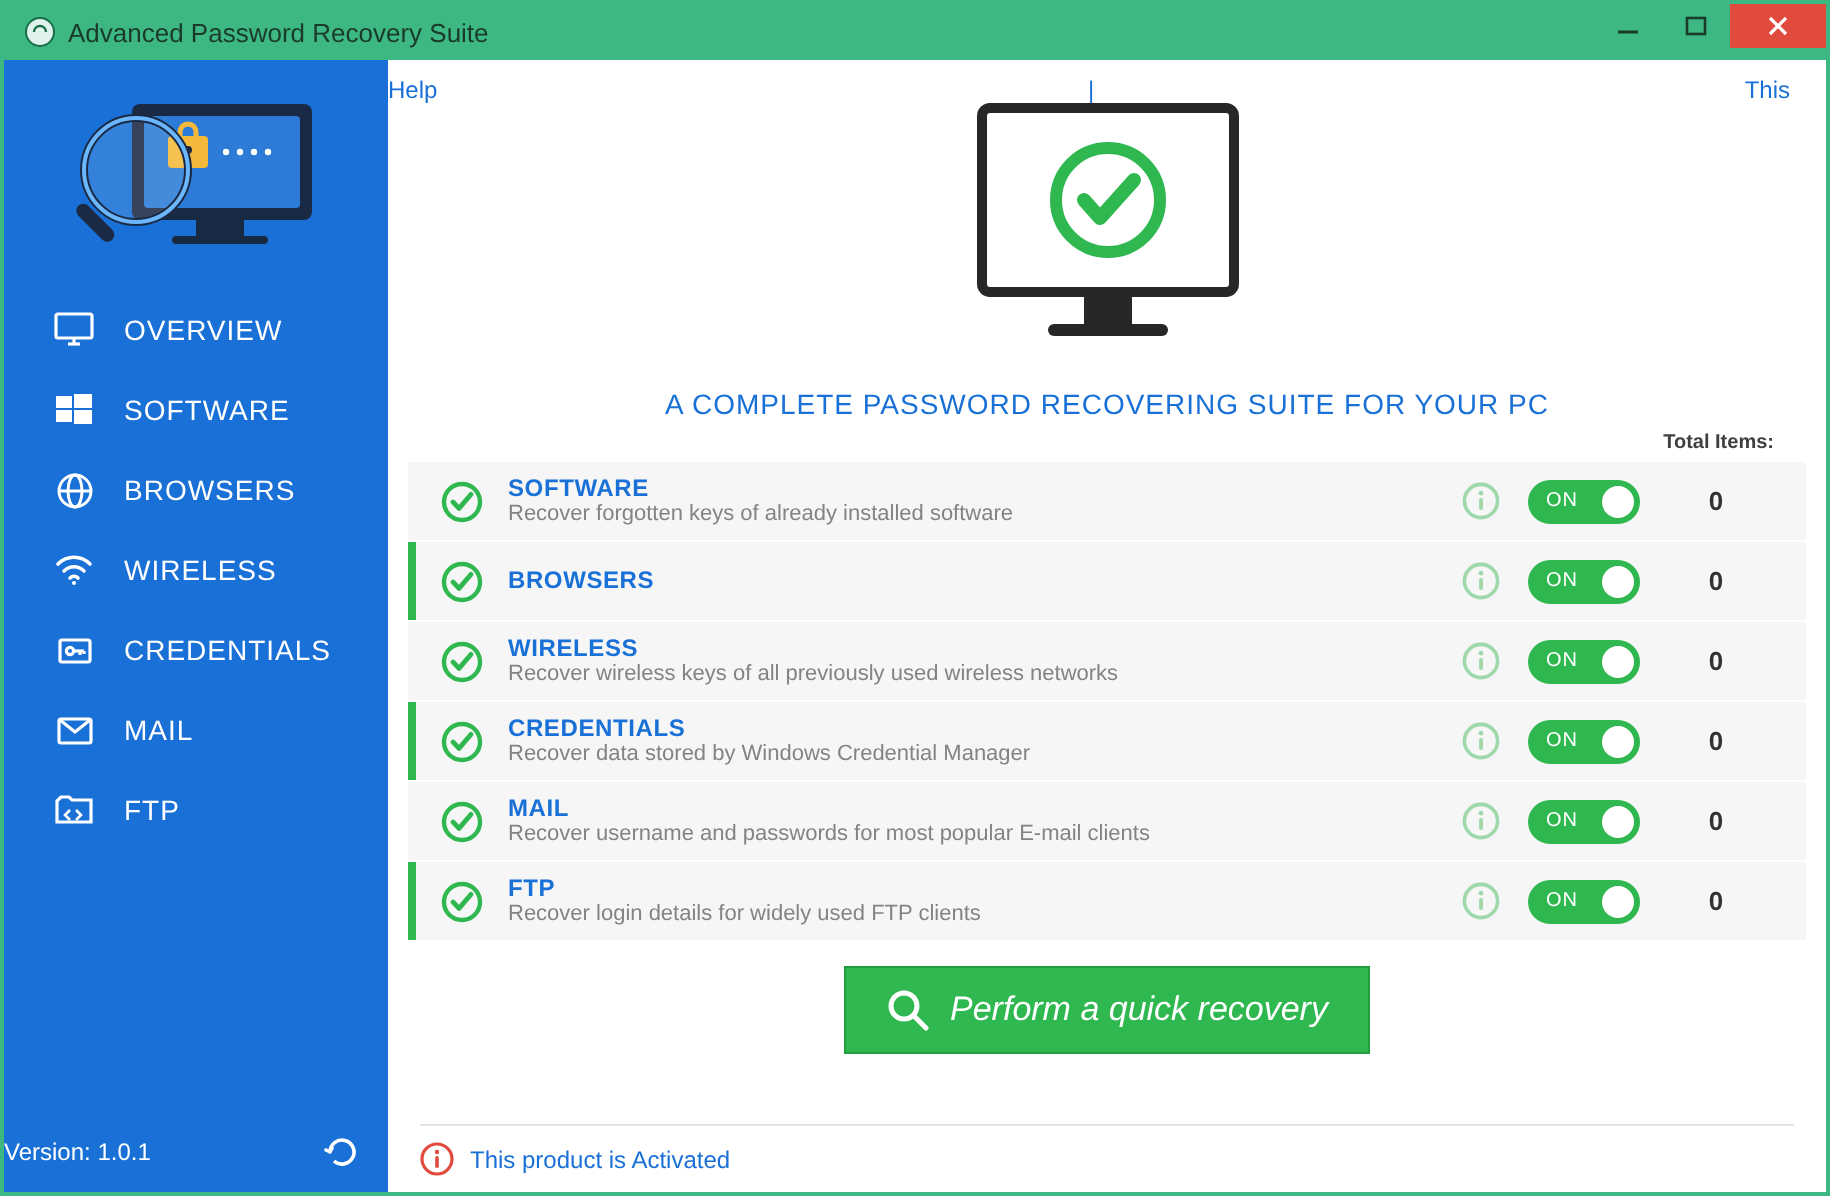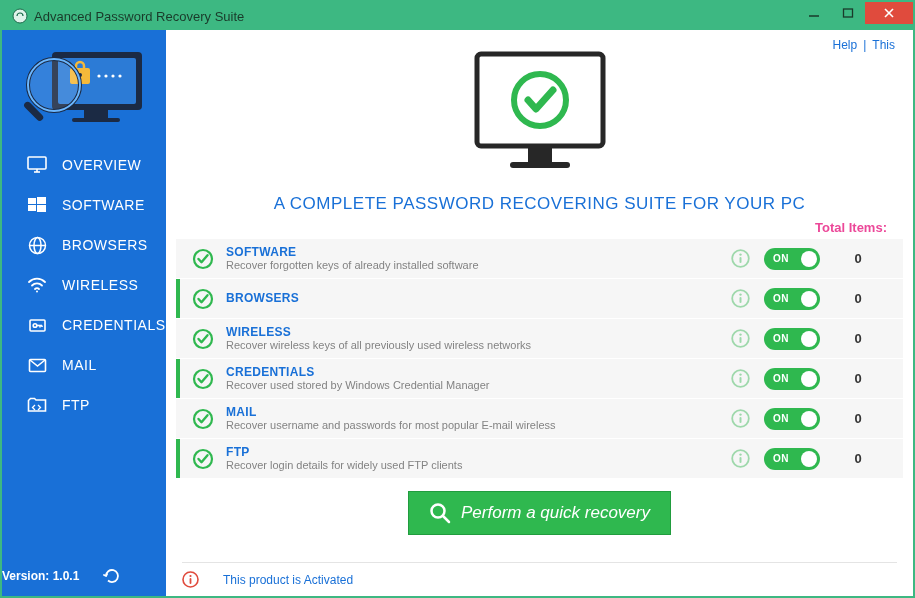--- a/index.html
+++ b/index.html
@@ -10,60 +10,60 @@
 .titlebar { height: 28px; background: #3db882; display: flex; align-items: center; position: relative; }
 .titlebar .icon-spot { width: 28px; height: 28px; display: flex; align-items: center; justify-content: center; margin-left: 4px; }
 .titlebar .title { flex: 1; text-align: left; color: #1a3a2a; font-size: 13px; }
 .win-controls { display: flex; height: 100%; }
 .win-btn { width: 34px; height: 22px; display: flex; align-items: center; justify-content: center; margin-top: 0; }
 .win-btn svg { pointer-events: none; }
 .win-close { width: 48px; background: #e04b3d; }
 
 .body { flex: 1; display: flex; }
 
-.sidebar { width: 164px; background: #1970d7; color: #fff; display: flex; flex-direction: column; position: relative; }
+.sidebar { width: 192px; background: #1970d7; color: #fff; display: flex; flex-direction: column; position: relative; }
 .logo-area { height: 115px; display: flex; align-items: center; justify-content: center; }
 .nav { list-style: none; }
 .nav li { display: flex; align-items: center; height: 40px; padding-left: 24px; font-size: 14px; letter-spacing: 0.5px; position: relative; cursor: pointer; }
 .nav li .nav-icon { width: 22px; height: 22px; margin-right: 14px; display: flex; align-items: center; justify-content: center; }
 .nav li.active { background: #1970d7; }
 .nav li.active::after { content: ""; position: absolute; right: -12px; top: 50%; transform: translateY(-50%); width: 0; height: 0; border-top: 12px solid transparent; border-bottom: 12px solid transparent; border-right: 12px solid #fff; }
-.sidebar-footer { margin-top: auto; height: 40px; display: flex; align-items: center; justify-content: flex-start; padding-right: 14px; font-size: 12px; gap: 24px; font-weight: bold; }
+.sidebar-footer { margin-top: auto; height: 40px; display: flex; align-items: center; justify-content: space-between; padding-right: 14px; font-size: 12px; gap: 24px; }
 
 .main { flex: 1; background: #fff; display: flex; flex-direction: column; position: relative; }
-.main-top { display: flex; justify-content: flex-end; padding: 8px 18px 0 0; gap: 6px; align-items: center; }
+.main-top { display: flex; justify-content: space-between; padding: 8px 18px 0 0; gap: 6px; align-items: center; }
 .main-top a { color: #1970d7; font-size: 12px; text-decoration: none; cursor: pointer; }
 .main-top .sep { color: #1970d7; font-size: 12px; }
 
 .monitor-wrap { display: flex; flex-direction: column; align-items: center; margin-top: -6px; }
-.tagline { color: #1970d7; font-size: 17px; letter-spacing: 0.5px; margin-top: 8px; text-align: center; }
+.tagline { color: #1970d7; font-size: 14px; letter-spacing: 0.5px; margin-top: 8px; text-align: center; }
 
 .table-header { display: flex; justify-content: flex-end; padding: 6px 26px 4px 0; }
-.table-header .th-total { font-weight: bold; font-size: 13px; color: #ec4899; }
+.table-header .th-total { font-weight: bold; font-size: 10px; color: #404040; }
 
 .category-list { padding: 0 10px; }
 .cat-row { display: flex; align-items: center; height: 39px; background: #f6f6f6; border-left: 4px solid transparent; margin-bottom: 1px; padding: 0 14px 0 10px; }
 .cat-row.acc { border-left-color: #2fb84f; }
 .cat-row .check { width: 26px; display: flex; align-items: center; justify-content: center; }
 .cat-row .meta { flex: 1; padding-left: 10px; display: flex; flex-direction: column; justify-content: center; line-height: 1.2; }
 .cat-row .meta .cat-title { color: #1970d7; font-size: 12px; font-weight: bold; letter-spacing: 0.3px; }
 .cat-row .meta .cat-desc { color: #838383; font-size: 11px; }
 .cat-row .info-icon { width: 34px; display: flex; justify-content: center; }
 .cat-row .toggle { width: 70px; display: flex; justify-content: center; }
 .cat-row .count { width: 62px; text-align: center; font-weight: bold; color: #333; font-size: 13px; }
 
 .toggle-pill { width: 56px; height: 22px; background: #2fb84f; border-radius: 11px; position: relative; display: flex; align-items: center; cursor: pointer; }
-.toggle-pill .lbl { color: #fff; font-size: 10px; font-weight: bold; margin-left: 9px; letter-spacing: 0.5px; }
+.toggle-pill .lbl { color: #fff; font-size: 10px; font-weight: normal; margin-left: 9px; letter-spacing: 0.5px; }
 .toggle-pill .knob { width: 16px; height: 16px; background: #fff; border-radius: 50%; position: absolute; right: 3px; }
 
 .action-bar { display: flex; justify-content: center; padding: 12px 0 0 0; }
 .recover-btn { background: #2fb84f; color: #fff; border: 1px solid #219c3e; padding: 10px 20px; font-size: 17px; display: flex; align-items: center; gap: 10px; cursor: pointer; font-style: italic; justify-content: center; }
 
 .status-bar { margin-top: auto; padding: 10px 16px 8px 16px; border-top: 0; }
-.status-inner { display: flex; align-items: center; gap: 24px; border-top: 1px solid #e4e4e4; padding-top: 8px; }
+.status-inner { display: flex; align-items: center; gap: 8px; border-top: 1px solid #e4e4e4; padding-top: 8px; }
 .status-inner .msg { color: #1970d7; font-size: 12px; }
 
 svg { display: block; }
 </style>
 </head>
 <body>
 
 <div class="window">
 
   <div class="titlebar">
@@ -304,21 +304,21 @@
           </div>
           <div class="cat-row acc">
             <div class="check">
               <svg width="22" height="22" viewBox="0 0 22 22">
                 <circle cx="11" cy="11" r="9" fill="none" stroke="#2fb84f" stroke-width="2.2"></circle>
                 <path d="M6.5 11l3 3.2 6-7" fill="none" stroke="#2fb84f" stroke-width="2.4" stroke-linecap="round" stroke-linejoin="round"></path>
               </svg>
             </div>
             <div class="meta">
               <div class="cat-title">CREDENTIALS</div>
-              <div class="cat-desc">Recover used stored by Windows Credential Manager</div>
+              <div class="cat-desc">Recover data stored by Windows Credential Manager</div>
             </div>
             <div class="info-icon">
               <svg width="19" height="19" viewBox="0 0 19 19">
                 <circle cx="9.5" cy="9.5" r="8.3" fill="none" stroke="#9ed8ab" stroke-width="1.8"></circle>
                 <circle cx="9.5" cy="5.6" r="1.2" fill="#9ed8ab"></circle>
                 <rect x="8.5" y="8" width="2" height="6" rx="1" fill="#9ed8ab"></rect>
               </svg>
             </div>
             <div class="toggle">
               <div class="toggle-pill">
@@ -330,21 +330,21 @@
           </div>
           <div class="cat-row">
             <div class="check">
               <svg width="22" height="22" viewBox="0 0 22 22">
                 <circle cx="11" cy="11" r="9" fill="none" stroke="#2fb84f" stroke-width="2.2"></circle>
                 <path d="M6.5 11l3 3.2 6-7" fill="none" stroke="#2fb84f" stroke-width="2.4" stroke-linecap="round" stroke-linejoin="round"></path>
               </svg>
             </div>
             <div class="meta">
               <div class="cat-title">MAIL</div>
-              <div class="cat-desc">Recover username and passwords for most popular E-mail wireless</div>
+              <div class="cat-desc">Recover username and passwords for most popular E-mail clients</div>
             </div>
             <div class="info-icon">
               <svg width="19" height="19" viewBox="0 0 19 19">
                 <circle cx="9.5" cy="9.5" r="8.3" fill="none" stroke="#9ed8ab" stroke-width="1.8"></circle>
                 <circle cx="9.5" cy="5.6" r="1.2" fill="#9ed8ab"></circle>
                 <rect x="8.5" y="8" width="2" height="6" rx="1" fill="#9ed8ab"></rect>
               </svg>
             </div>
             <div class="toggle">
               <div class="toggle-pill">

